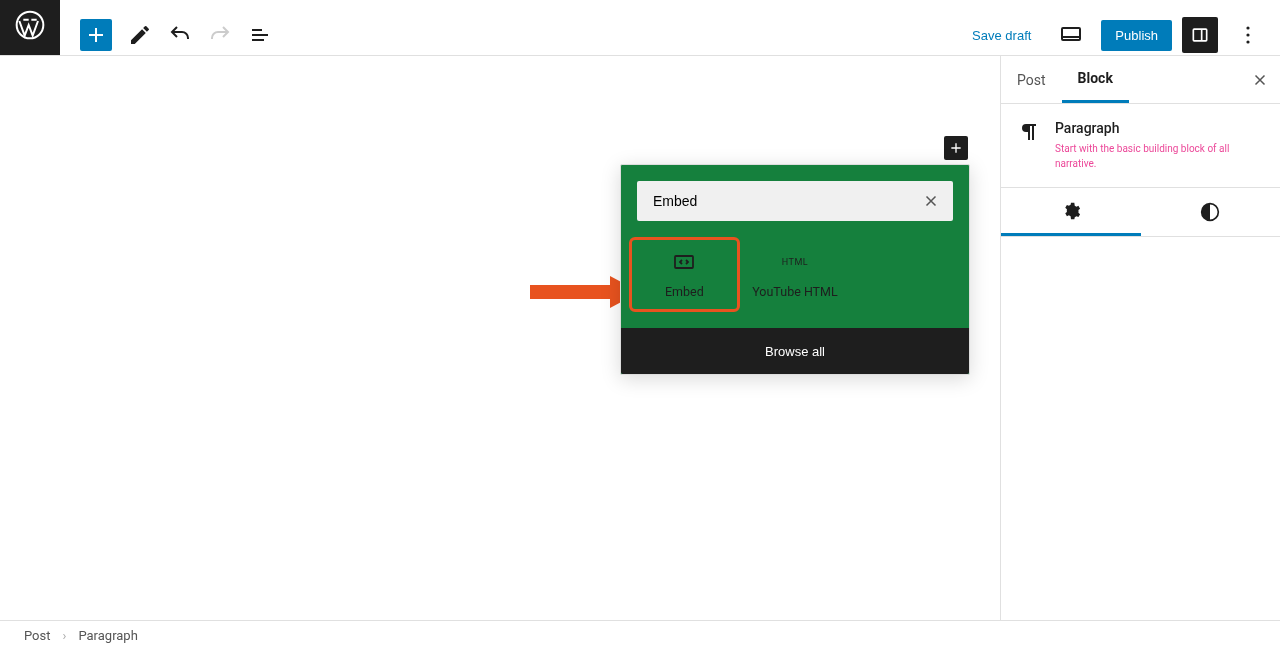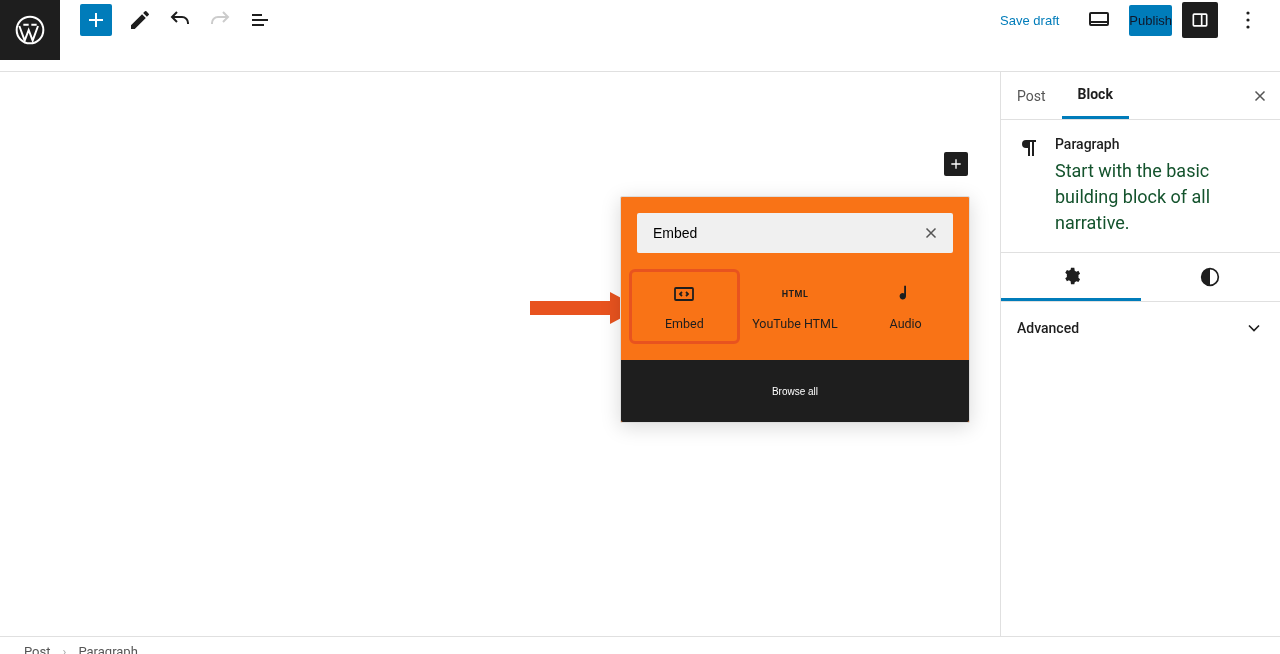--- a/index.html
+++ b/index.html
@@ -8,23 +8,23 @@
     width: 1280px;
     height: 654px;
     overflow: hidden;
     background: #fff;
     color: #1e1e1e;
     font-size: 13px;
   }
 
   
   .topbar {
-    height: 72px;
+    height: 56px;
     display: flex;
-    align-items: flex-start;
+    align-items: flex-end;
     border-bottom: 1px solid #e0e0e0;
   }
   .wp-logo {
     width: 60px;
     height: 60px;
     background: #1e1e1e;
     display: flex;
     align-items: center;
     justify-content: center;
     color: #fff;
@@ -34,43 +34,43 @@
   .icon-btn {
     width: 40px; height: 40px;
     display:flex; align-items:center; justify-content:center;
     border:none; background:transparent; cursor:pointer; color:#1e1e1e; border-radius:2px;
   }
   .icon-btn svg { width:24px; height:24px; }
   .icon-btn.add { background:#007cba; color:#fff; border-radius:2px; width:32px; height:32px; margin-right:8px;}
   .icon-btn.disabled { color:#ccc; }
   .topbar-right { margin-left:auto; display:flex; align-items:center; gap:10px; padding-right:12px; }
   .save-draft { color:#007cba; cursor:pointer; font-size:13px; background:none; border:none; padding:6px 10px;}
-  .publish-btn { background:#007cba; color:#0f172a; border:none; padding:8px 0; border-radius:2px; font-size:13px; cursor:pointer;}
+  .publish-btn { background:#007cba; color:#ffffff; border:none; padding:8px 14px; border-radius:2px; font-size:13px; cursor:pointer;}
   .square-icon-btn { width:36px; height:36px; display:flex; align-items:center; justify-content:center; background:#1e1e1e; color:#fff; border-radius:2px; border:none; cursor:pointer; }
 
   
   .body-wrap { display:flex; height: calc(654px - 60px - 30px); }
   .editor-area { flex:1; position:relative; }
   .sidebar { width:280px; border-left:1px solid #e0e0e0; display:flex; flex-direction:column; }
 
   
   .canvas-add-btn {
     position:absolute; top:80px; right:32px;
     width:24px; height:24px; background:#1e1e1e; color:#fff;
     display:flex; align-items:center; justify-content:center;
     border:none; cursor:pointer; border-radius:2px;
   }
 
   
   .popover {
     position:absolute;
-    top:124px;
+    top:108px;
     left:620px;
     width:350px;
-    background:#f97316;
+    background:#15803d;
     border:1px solid #ddd;
     box-shadow:0 4px 20px rgba(0,0,0,.15);
     border-radius:2px;
     z-index:5;
   }
   .search-row {
     margin:16px;
     background:#f0f0f0;
     display:flex;
     align-items:center;
@@ -94,45 +94,45 @@
     padding:10px 4px;
     cursor:pointer;
     font-size:12.5px;
     border-radius:2px;
   }
   .block-item.highlighted {
     border: 3px solid #e8531f;
     border-radius:6px;
   }
   .block-icon { width:24px; height:24px; display:flex; align-items:center; justify-content:center; }
-  .html-text-icon { font-size:9px; font-weight:700; letter-spacing:.5px; color:#1e1e1e; }
+  .html-text-icon { font-size:9px; font-weight:400; letter-spacing:.5px; color:#1e1e1e; }
   .youtube-icon svg { color:#ff0000; }
   .twitter-icon svg { color:#1da1f2; }
   .browse-all {
     background:#1e1e1e; color:#fff; border:none;
-    width:100%; height:62px; font-size:10px; cursor:pointer;
+    width:100%; height:46px; font-size:13px; cursor:pointer;
     border-radius:0 0 2px 2px;
   }
 
   
   .callout-arrow {
     position:absolute;
     top:216px; left:530px;
     z-index:4;
   }
 
   
   .sb-tabs { display:flex; border-bottom:1px solid #e0e0e0; height:48px; align-items:stretch; }
   .sb-tab { flex:0 0 auto; padding: 0 16px; display:flex; align-items:center; font-size:14px; cursor:pointer; color:#555;}
   .sb-tab.active { border-bottom:3px solid #007cba; color:#1e1e1e; font-weight:700;}
   .sb-close { margin-left:auto; width:40px; display:flex; align-items:center; justify-content:center; border:none; background:none; cursor:pointer; color:#555;}
   .sb-section { padding:16px; display:flex; gap:14px; align-items:flex-start; border-bottom:1px solid #e0e0e0;}
   .sb-section .pilcrow { width:24px; height:24px; display:flex; align-items:center; justify-content:center;}
   .sb-section .title { font-weight:500; font-size:14px; margin-bottom:6px; }
-  .sb-section .desc { color:#14532d; font-size:18px; line-height:1.45; }
+  .sb-section .desc { color:#ec4899; font-size:10px; line-height:1.45; }
   .sb-subtabs { display:flex; border-bottom:1px solid #e0e0e0; }
   .sb-subtab { flex:1; height:48px; display:flex; align-items:center; justify-content:center; cursor:pointer; color:#1e1e1e;}
   .sb-subtab.active { border-bottom:3px solid #007cba; }
   .sb-accordion { display:flex; align-items:center; justify-content:space-between; padding:16px; cursor:pointer;}
   .sb-accordion span { font-size:14px; font-weight:500;}
   .chev { width:20px; height:20px; }
 
   
   .breadcrumb {
     height:30px; border-top:1px solid #e0e0e0;
@@ -239,28 +239,20 @@
               </svg>
           </span>
           <span>Embed</span>
         </div>
 
         <div class="block-item">
           <span class="block-icon html-text-icon">HTML</span>
           <span>YouTube HTML</span>
         </div>
 
-        <div class="block-item">
-          <span class="block-icon">
-            <svg viewBox="0 0 24 24" width="22" height="22" fill="currentColor">
-                <path d="M12 3v11.5a3.5 3.5 0 1 1-2-3.16V3h2z"></path>
-              </svg>
-          </span>
-          <span>Audio</span>
-        </div>
 
 
 
 
       </div>
 
       <button class="browse-all">Browse all</button>
     </div>
 
   </div>
@@ -295,26 +287,20 @@
           </svg>
       </div>
       <div class="sb-subtab">
         <svg viewBox="0 0 24 24" width="20" height="20" fill="currentColor">
             <path d="M12 2a10 10 0 1 0 0 20V2z"></path>
             <circle cx="12" cy="12" r="10" fill="none" stroke="currentColor" stroke-width="2"></circle>
           </svg>
       </div>
     </div>
 
-    <div class="sb-accordion">
-      <span>Advanced</span>
-      <svg class="chev" viewBox="0 0 24 24" fill="none" stroke="currentColor" stroke-width="2">
-          <path d="M6 9l6 6 6-6"></path>
-        </svg>
-    </div>
 
   </div>
 </div>
 
 <div class="breadcrumb">
   <span>Post</span>
   <span class="sep">›</span>
   <span>Paragraph</span>
 </div>
 

